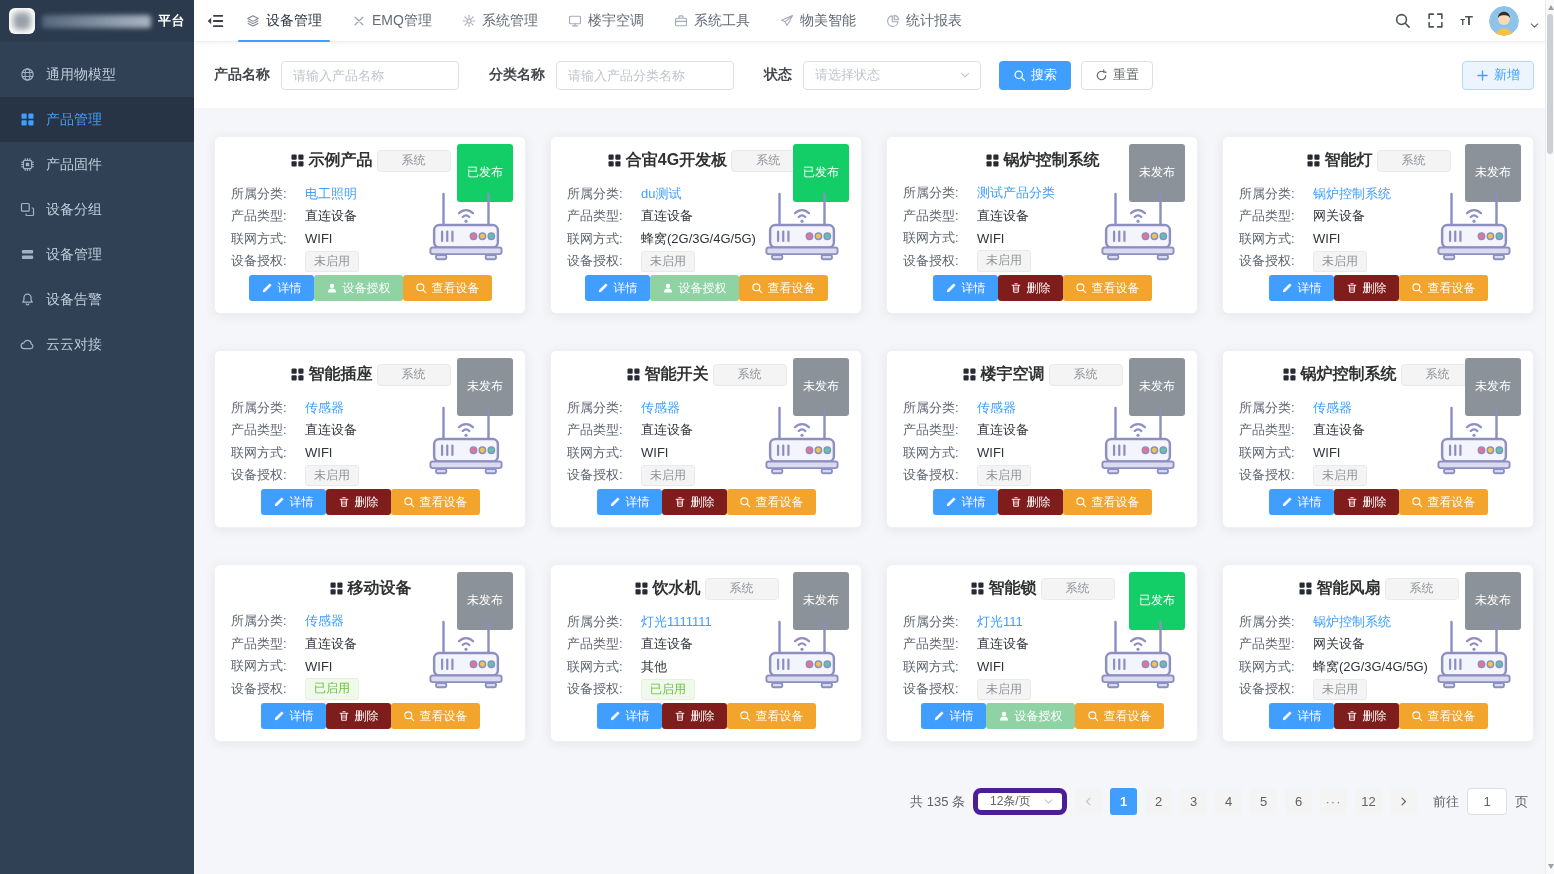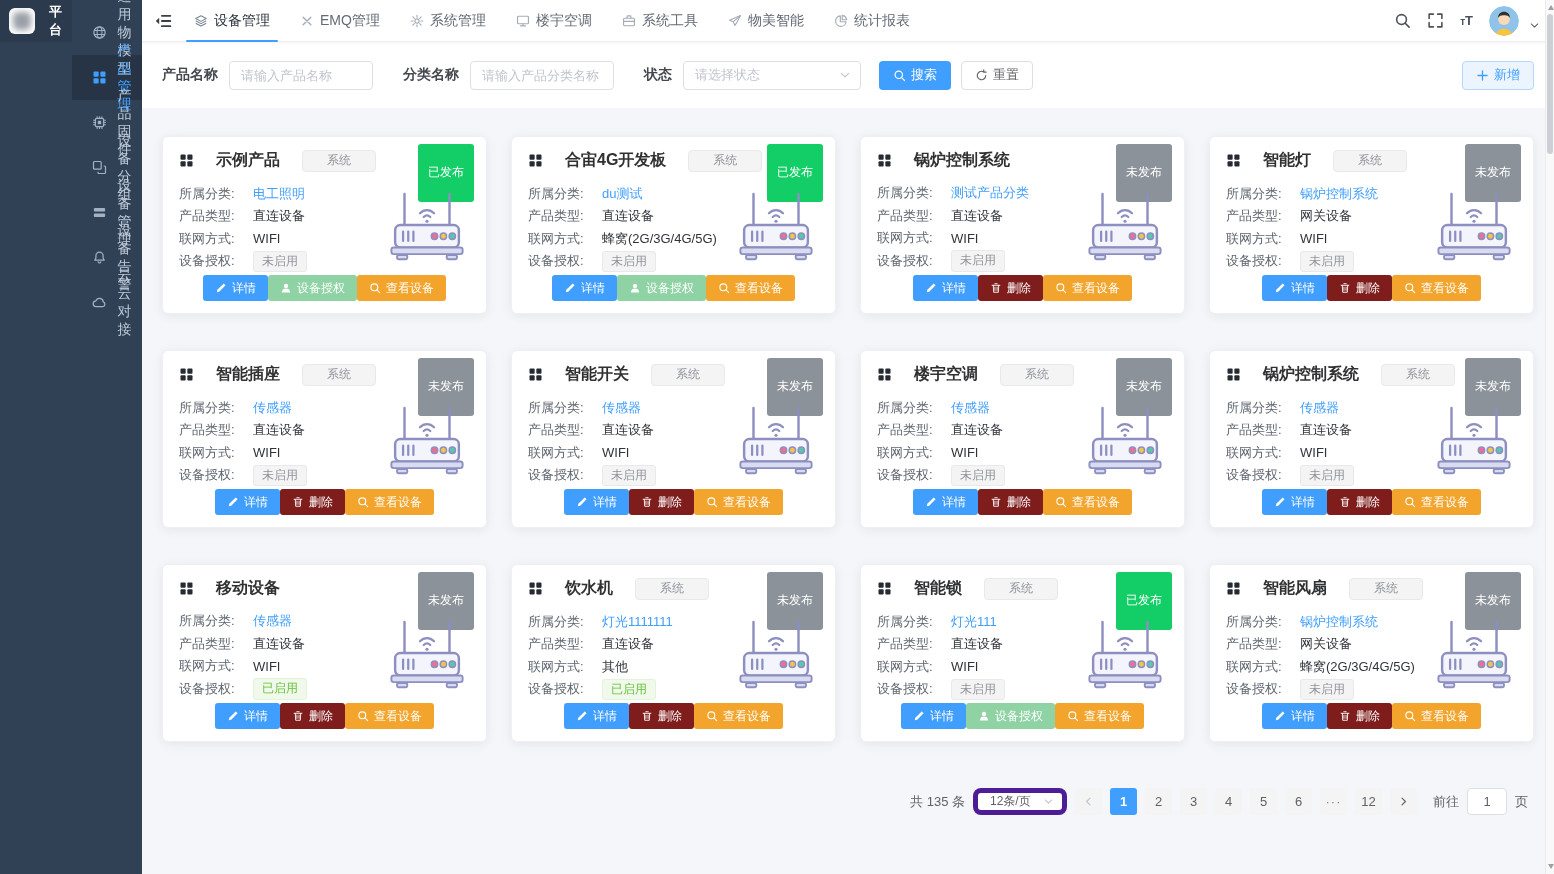--- a/index.html
+++ b/index.html
@@ -1,20 +1,20 @@
 <!DOCTYPE html>
 <html><head>
 <meta charset="utf-8">
 <style>
   *{margin:0;padding:0;box-sizing:border-box;}
   html,body{width:1554px;height:874px;overflow:hidden;font-family:"Liberation Sans","DejaVu Sans",sans-serif;background:#f5f6fa;}
   .app{display:flex;width:100%;height:100%;}
 
   
-  .sidebar{width:142px;background:#304156;flex-shrink:0;display:flex;flex-direction:row;}
+  .sidebar{width:194px;background:#304156;flex-shrink:0;display:flex;flex-direction:column;}
   .logo{height:42px;background:#2b3a4d;display:flex;align-items:center;padding:0 9px;gap:7px;}
   .logo-img{width:26px;height:26px;border-radius:6px;background:#fff;position:relative;overflow:hidden;flex-shrink:0;}
   .logo-img::after{content:"";position:absolute;inset:4px;background:#9aa0a8;border-radius:5px;filter:blur(3px);}
   .logo-redacted{flex:1;height:13px;background:linear-gradient(90deg,#55657b,#93a0b0 70%,#a9b4c2);border-radius:3px;filter:blur(2.5px);}
   .logo-text{color:#fff;font-size:13px;font-weight:700;letter-spacing:.5px;}
   .menu{padding-top:10px;}
   .menu-item{height:45px;display:flex;align-items:center;padding-left:20px;gap:11px;color:#bfcbd9;font-size:14px;cursor:pointer;}
   .mi-icon{width:15px;height:15px;color:#a3b1c2;flex-shrink:0;}
   .menu-item.active{color:#409eff;background:#263445;}
   .menu-item.active .mi-icon{color:#409eff;}
@@ -34,37 +34,37 @@
   .util{width:17px;height:17px;color:#4d525a;cursor:pointer;}
   .fontsize{width:auto;font-weight:700;color:#4d525a;font-size:13px;display:flex;align-items:flex-end;line-height:1;}
   .fontsize .small-t{font-size:10px;}
   .avatar{width:30px;height:30px;border-radius:50%;overflow:hidden;cursor:pointer;display:block;}
   .avatar svg{width:100%;height:100%;display:block;}
   .caret{width:11px;height:11px;color:#5a5e66;cursor:pointer;margin-left:-6px;margin-top:10px;}
 
   
   .filter-bar{background:#fff;height:66px;display:flex;align-items:center;padding:0 20px;box-shadow:0 2px 4px rgba(0,0,0,.03);}
   .f-label{font-size:14px;font-weight:700;color:#45494f;margin-right:11px;white-space:nowrap;}
-  .f-input{width:144px;height:29px;border:1px solid #dcdfe6;border-radius:4px;padding:0 11px;font-size:13px;color:#606266;background:#fff;outline:none;}
+  .f-input{width:178px;height:29px;border:1px solid #dcdfe6;border-radius:4px;padding:0 11px;font-size:13px;color:#606266;background:#fff;outline:none;}
   .f-input::placeholder{color:#c0c4cc;}
   .f-gap{width:30px;flex-shrink:0;}
   .f-select{width:178px;height:29px;border:1px solid #dcdfe6;border-radius:4px;padding:0 9px 0 11px;font-size:13px;color:#c0c4cc;background:#fff;display:flex;align-items:center;justify-content:space-between;cursor:pointer;}
   .f-select .sel-caret{width:12px;height:12px;color:#c0c4cc;}
   .btn{height:29px;display:inline-flex;align-items:center;gap:5px;padding:0 13px;border-radius:4px;font-size:13px;cursor:pointer;border:1px solid transparent;white-space:nowrap;}
   .btn i,.cbtn i{display:inline-block;font-style:normal;}
   .btn i{width:13px;height:13px;}
   .btn-primary{background:#409eff;color:#fff;margin-left:18px;}
   .btn-plain{background:#fff;border-color:#dcdfe6;color:#606266;margin-left:10px;}
   .btn-add{background:#ecf5ff;border-color:#b3d8ff;color:#409eff;margin-left:auto;}
 
   
   .content{flex:1;padding:28px 20px 0;background:#f5f6fa;overflow:hidden;}
   .card-grid{display:grid;grid-template-columns:repeat(4,1fr);gap:36px 24px;}
   .card{background:#fff;border-radius:6px;position:relative;height:178px;padding:13px 16px;border:1px solid #eef0f5;box-shadow:0 2px 12px rgba(0,0,0,.07);}
-  .card-head{display:flex;align-items:center;gap:22px;}
+  .card-head{display:flex;align-items:center;gap:4px;justify-content:center;}
   .card-grid-icon{width:15px;height:15px;color:#262a33;flex-shrink:0;}
   .card-title{font-size:16px;font-weight:700;color:#303133;white-space:nowrap;}
   .sys-tag{font-size:12px;color:#909399;background:#f4f4f5;border:1px solid #e9e9eb;border-radius:4px;padding:2px 24px;line-height:1.3;}
   .status-badge{position:absolute;top:7px;right:12px;font-size:12px;color:#fff;padding:21px 10px;border-radius:3px;line-height:1.3;}
   .status-badge.published{background:#13ce66;}
   .status-badge.unpublished{background:#8c9299;}
   .fields{margin-top:11px;font-size:13px;}
   .field{display:flex;align-items:center;height:22.5px;}
   .fl{width:74px;color:#5f6670;flex-shrink:0;}
   .fv{color:#30343a;}

